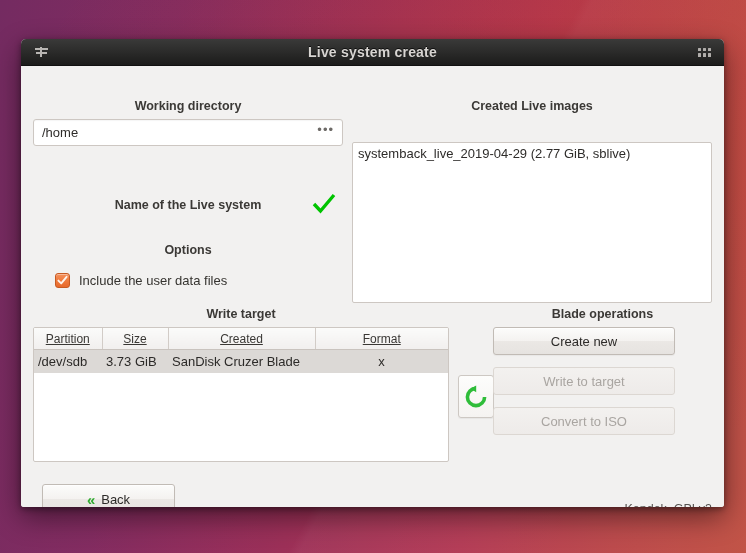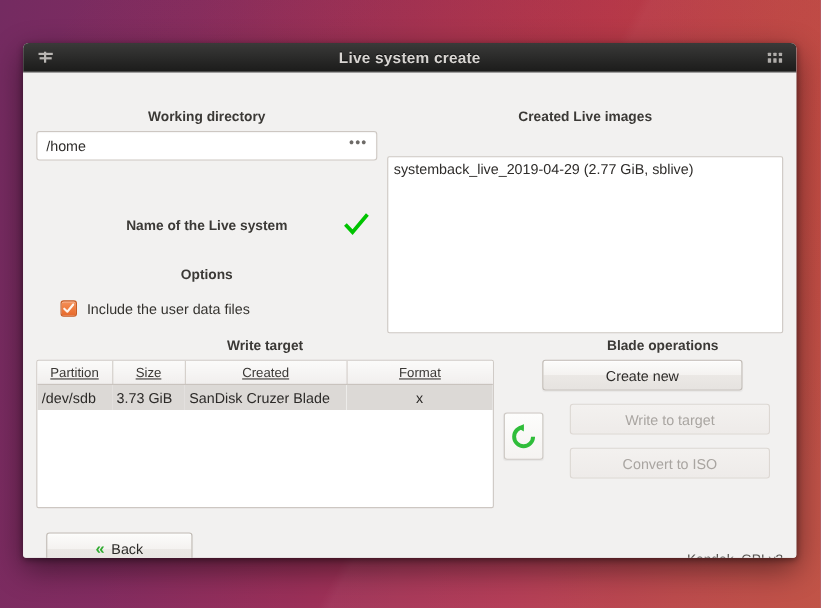--- a/index.html
+++ b/index.html
@@ -213,21 +213,20 @@
     gap: 6px;
     box-shadow: 0 1px 0 rgba(255,255,255,0.7) inset, 0 1px 1px rgba(0,0,0,0.045);
     cursor: default;
     user-select: none;
   }
   .btn.disabled {
     background: linear-gradient(to bottom, #f3f1ef 0%, #eeebe9 100%);
     border-color: #dcd7d2;
     color: #a9a5a1;
     box-shadow: none;
-    margin-left: 25px;
   }
 
   
   .iconbtn {
     width: 36px; height: 43px;
     border: 1px solid #cdc8c3;
     border-radius: 3px;
     background: linear-gradient(to bottom, #fdfdfc 0%, #f5f3f1 100%);
     box-sizing: border-box;
     display: flex;

